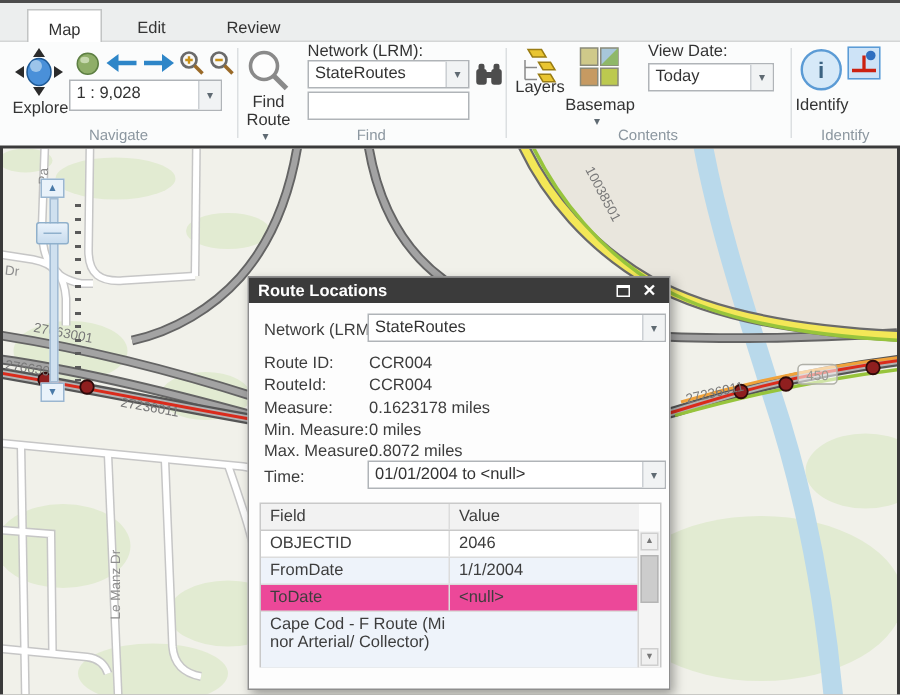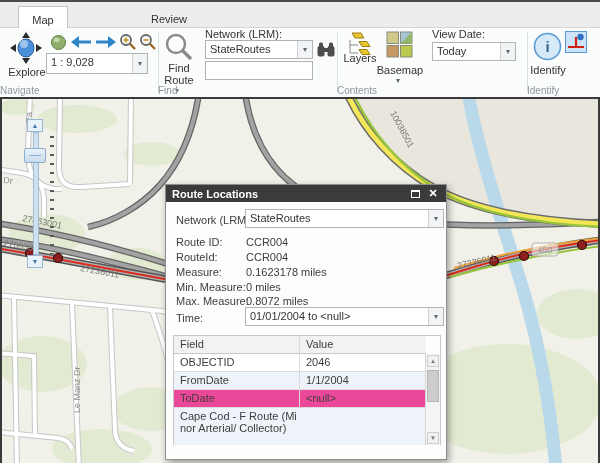--- a/index.html
+++ b/index.html
@@ -12,21 +12,21 @@
   
   #tabbar { position:absolute; left:0; top:0; width:600px; height:26px; background:#eceeee;
             border-bottom:1px solid #d4d6d6; }
   .tab { position:absolute; top:4px; height:26px; display:flex; align-items:center; justify-content:center;
          font-size:11px; color:#333; cursor:default; }
   .tab.active { background:#fff; border:1px solid #c2c4c4; border-bottom:none; }
 
   
   #ribbon { position:absolute; left:0; top:26px; width:600px; height:69px; background:#fbfcfc; }
   .vsep { position:absolute; top:4px; width:1px; height:60px; background:#dcdfe1; }
-  .grp-label { position:absolute; bottom:1px; font-size:10px; color:#8c97a0; }
+  .grp-label { position:absolute; bottom:1px; font-size:10px; color:#8c97a0; text-align:center; }
   .btn-label { position:absolute; font-size:11px; color:#333; text-align:center; }
   .combo { position:absolute; background:#fff; border:1px solid #b0b4b8; display:flex; align-items:stretch;
            font-size:11px; color:#333; }
   .combo .txt { flex:1; padding:2px 4px; white-space:nowrap; overflow:hidden; }
   .combo .arr { width:15px; border-left:1px solid #ccd0d4; background:#f1f3f4; display:flex;
                 align-items:center; justify-content:center; font-size:8px; color:#5f6a72; }
   .ddown { position:absolute; font-size:8px; color:#5f6a72; }
   .tool-sel { background:#cde3f7; border:1px solid #5b9bd5; }
 
   
@@ -74,20 +74,23 @@
   svg text { font-family:"Liberation Sans", sans-serif; }
 </style>
 </head>
 <body>
 
 <div id="app">
 
   <div id="tabbar">
     <div class="tab active" style="left:18px;width:50px;">
       <span>Map</span>
+      </div>
+    <div class="tab" style="left:78px;width:46px;">
+      <span>Edit</span>
       </div>
     <div class="tab" style="left:140px;width:58px;">
       <span>Review</span>
       </div>
   </div>
 
   <div id="ribbon">
     <div class="vsep" style="left:158px;"></div>
     <div class="vsep" style="left:337px;"></div>
     <div class="vsep" style="left:527px;"></div>

